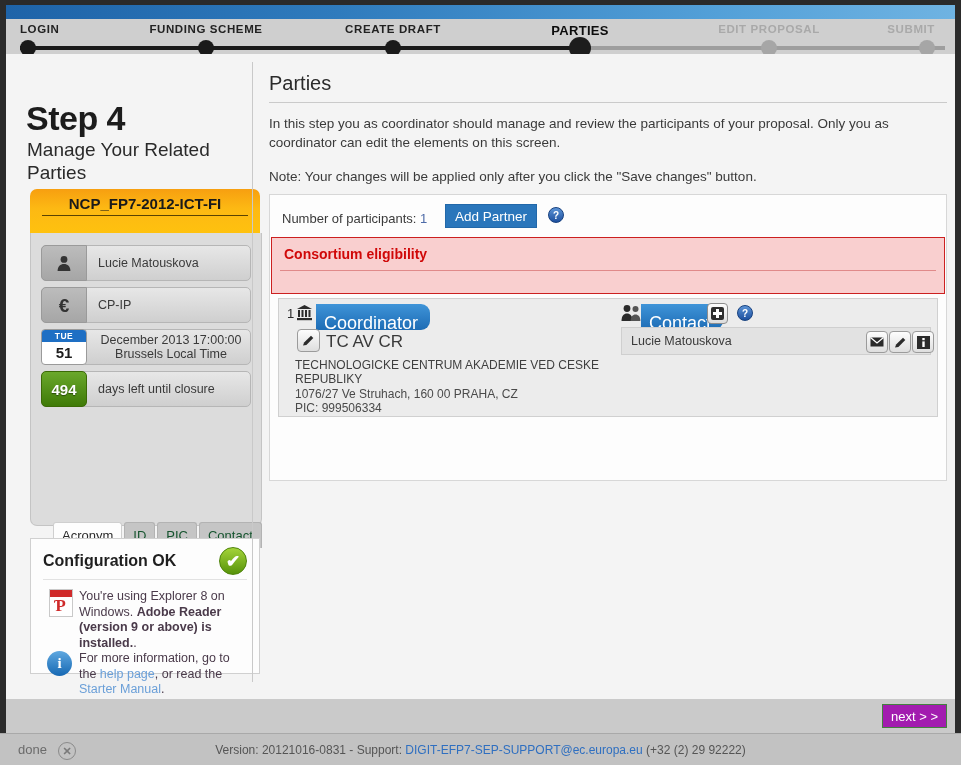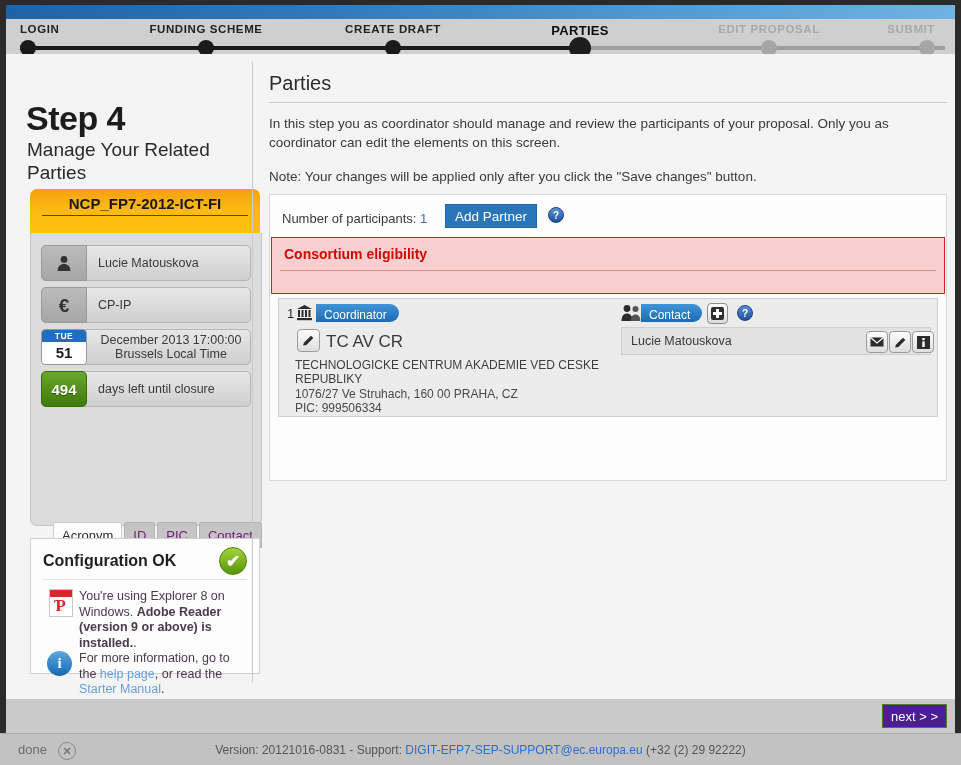--- a/index.html
+++ b/index.html
@@ -91,21 +91,21 @@
   .cal .dy{height:22px;line-height:21px;text-align:center;font-size:15px;font-weight:bold;color:#1c1c1c;}
 
   .daysbox{position:absolute;left:-1px;top:-1px;width:44px;height:34px;border:1px solid #3b6a06;border-radius:5px;
     background:linear-gradient(to bottom,#6aa82b,#3f7a07);
     color:#fff;font-size:15px;font-weight:bold;display:flex;align-items:center;justify-content:center;
     text-shadow:0 1px 1px rgba(0,0,0,.45);}
 
   
   .tabcard{position:absolute;left:22px;top:289px;width:206px;height:136px;}
   .tabs{position:absolute;left:0;top:0;height:26px;display:flex;}
-  .tab{height:25px;padding:0 8px;display:flex;align-items:center;font-size:13px;color:#701a75;
+  .tab{height:25px;padding:0 8px;display:flex;align-items:center;font-size:13px;color:#14532d;
        background:#c5c5c5;border:1px solid #b3b3b3;border-bottom:none;border-radius:3px 3px 0 0;margin-right:2px;}
   .tab.active{background:#fdfdfd;color:#2a2a2a;border-color:#cfcfcf;}
   .tabbody{position:absolute;left:0;top:25px;width:204px;height:82px;background:#fdfdfd;border:1px solid #d2d2d2;border-top:none;}
   .tabbody .h{position:absolute;left:10px;top:6px;right:10px;font-size:19px;color:#2b2b2b;border-bottom:1px solid #c9c9c9;padding-bottom:3px;}
   .tabbody .v{position:absolute;left:13px;top:41px;font-size:12.5px;color:#3c2c3c;}
 
   
   .cfg{position:absolute;left:10px;top:452px;width:228px;height:134px;background:#fdfdfd;border:1px solid #d0d0d0;}
   .cfg .title{position:absolute;left:12px;top:13px;font-size:16px;font-weight:bold;color:#1f1f1f;}
   .cfg .rule{position:absolute;left:12px;right:12px;top:40px;height:1px;background:#e2e2e2;}
@@ -146,21 +146,21 @@
 
   .alert{position:absolute;left:1px;top:42px;width:672px;height:55px;background:#f9cfcf;border:1px solid #cc2020;}
   .alert .h{position:absolute;left:12px;top:8px;font-size:14px;font-weight:bold;color:#d00808;}
   .alert .rule{position:absolute;left:8px;right:8px;top:32px;height:1px;background:#e08a8a;}
   .alert .m{position:absolute;left:6px;right:6px;top:36px;font-size:12.5px;color:#d20f0f;white-space:nowrap;}
 
   .pcard{position:absolute;left:8px;top:103px;width:658px;height:117px;background:#ececec;border:1px solid #d0d0d0;}
   .org-num{position:absolute;left:8px;top:7px;font-size:13px;color:#2b2b2b;}
   .bank-ico{position:absolute;left:17px;top:5px;width:17px;height:17px;}
   .tagpill{
-    position:absolute;height:14px;padding:4px 12px 0 8px;color:#fff;font-size:12px;
+    position:absolute;height:14px;padding:12px 12px 0 8px;color:#fff;font-size:18px;
     background:linear-gradient(to bottom,#3f94d8,#1d6cb5);
     border-radius:0 9px 9px 0;display:flex;align-items:center;
   }
   .pencil-btn{
     position:absolute;width:21px;height:21px;border:1px solid #9b9b9b;border-radius:4px;
     background:linear-gradient(to bottom,#fdfdfd,#dedede);display:flex;align-items:center;justify-content:center;cursor:pointer;
   }
   .org-name{position:absolute;left:47px;top:33px;font-size:17px;color:#3a3a3a;}
   .org-legal{position:absolute;left:16px;top:59px;width:310px;font-size:12px;font-weight:normal;line-height:14px;color:#3f3f3f;}
   .org-addr{position:absolute;left:16px;top:88px;font-size:12px;color:#4a4a4a;}
@@ -183,21 +183,21 @@
   .contact-row .nm{position:absolute;left:9px;top:0;height:26px;display:flex;align-items:center;font-size:12.5px;color:#3a3a3a;}
   .mini-btn{
     position:absolute;top:3px;width:20px;height:20px;border:1px solid #9b9b9b;border-radius:4px;
     background:linear-gradient(to bottom,#fdfdfd,#dedede);display:flex;align-items:center;justify-content:center;cursor:pointer;
   }
 
   
   .footbar{position:absolute;left:6px;top:699px;width:949px;height:34px;background:#cacaca;}
   .btn-next{
     position:absolute;right:8px;top:5px;height:22px;padding:0 8px;
-    background:#4c1d95;color:#fff;font-size:13px;display:flex;align-items:center;cursor:pointer;
+    background:#a21caf;color:#fff;font-size:13px;display:flex;align-items:center;cursor:pointer;
     border:1px solid #447f3f;
   }
   .statusbar{position:absolute;left:0;top:733px;width:961px;height:32px;background:#c2c2c2;border-top:1px solid #a9a9a9;}
   .statusbar .done{position:absolute;left:18px;top:8px;font-size:13px;color:#6b6b6b;}
   .xcircle{position:absolute;left:58px;top:8px;width:16px;height:16px;border-radius:50%;border:1.5px solid #8a8a8a;
     display:flex;align-items:center;justify-content:center;font-size:11px;color:#7a7a7a;font-weight:bold;}
   .version{position:absolute;left:0;right:0;top:9px;text-align:center;font-size:12px;color:#555;}
   .version a{color:#2f6fc0;text-decoration:none;}
 </style>
 </head>

